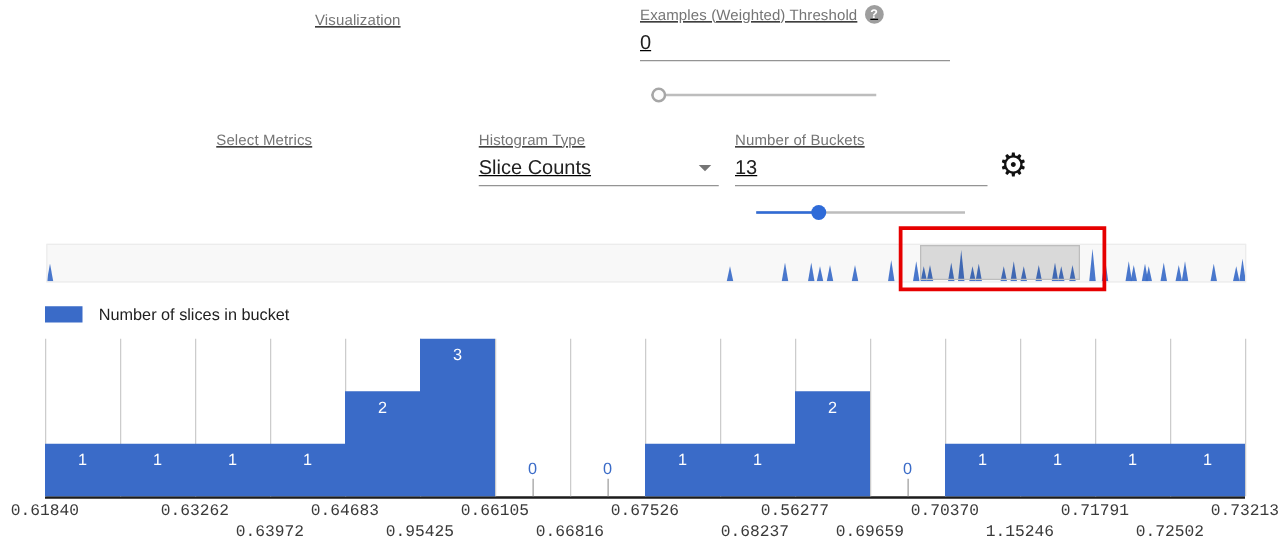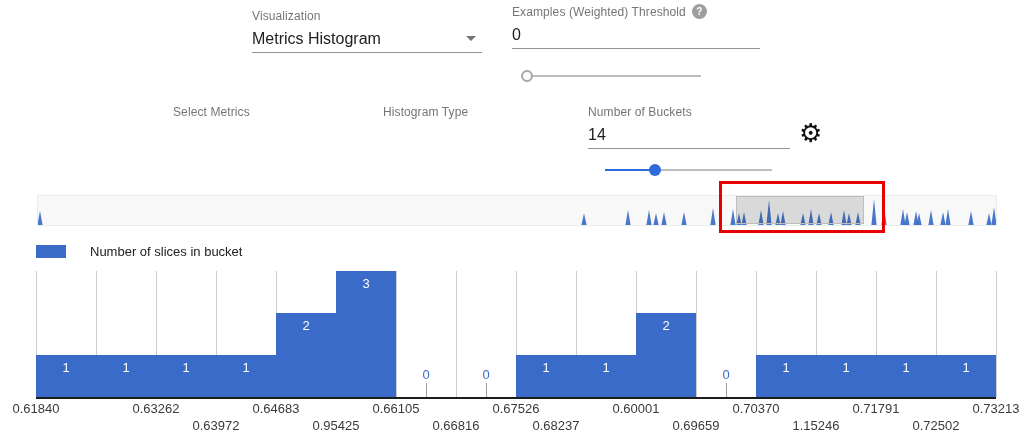--- a/index.html
+++ b/index.html
@@ -3,21 +3,21 @@
 <meta charset="utf-8">
 <style>
   html,body{margin:0;padding:0;}
   body{
     width:1024px;height:432px;position:relative;overflow:hidden;
     background:#ffffff;
     font-family:"Liberation Sans","DejaVu Sans",sans-serif;
     -webkit-font-smoothing:antialiased;
   }
   
-  .ctl{position:absolute;}
+  .ctl{position:absolute;text-decoration:underline;}
   .ctl-label{font-size:12px;color:#757575;letter-spacing:.1px;height:15px;display:flex;align-items:center;gap:6px;}
   .ctl-value{
     position:relative;font-size:16px;color:#212121;height:26px;
     display:flex;align-items:center;border-bottom:1px solid #949494;
     margin-top:3px;
   }
   .dd-arrow{
     position:absolute;right:6px;top:10px;width:0;height:0;
     border-left:5px solid transparent;border-right:5px solid transparent;
     border-top:5px solid #757575;
@@ -39,42 +39,38 @@
   .strip{
     position:absolute;left:37px;top:195px;width:960px;height:31px;
     background:#f8f8f8;border:1px solid #ececec;box-sizing:border-box;
   }
   .brush{
     position:absolute;top:0;height:28px;background:rgba(0,0,0,0.12);
     border:1px solid #bdbdbd;box-sizing:border-box;
   }
   .red-box{position:absolute;border:3px solid #e60000;box-sizing:border-box;background:transparent;}
   
-  .legend{position:absolute;left:36px;top:244px;display:flex;align-items:center;gap:24px;}
+  .legend{position:absolute;left:36px;top:244px;display:flex;align-items:center;gap:13px;}
   .legend-swatch{width:30px;height:13px;}
   .legend-text{font-size:13px;color:#212121;}
   .plot{position:absolute;left:36px;top:271px;width:960px;height:126px;}
   .gridline{position:absolute;top:0;width:1px;height:126px;background:#cccccc;}
   .bar{position:absolute;bottom:0;}
   .bar-count{position:absolute;width:60px;text-align:center;font-size:13px;color:#ffffff;}
   .zero-label{position:absolute;width:60px;text-align:center;font-size:13px;}
   .zero-stem{position:absolute;width:1px;height:14px;top:112px;background:#9e9e9e;}
   .axis-line{position:absolute;left:0;top:126px;width:960px;height:2px;background:#1c1c1c;}
-  .ticks{position:absolute;left:36px;top:401px;width:988px;height:31px;}
+  .ticks{position:absolute;left:36px;top:401px;width:988px;height:31px;font-family:Liberation Mono, monospace;}
   .tick{position:absolute;width:70px;text-align:center;font-size:13px;color:#3a3a3a;}
 </style>
 </head>
 <body>
 
 <div class="ctl" style="left:252px;top:8px;width:230px">
   <div class="ctl-label">Visualization</div>
-  <div class="ctl-value">
-    <span>Metrics Histogram</span>
-    <span class="dd-arrow"></span>
-  </div>
 </div>
 
 <div class="ctl" style="left:512px;top:4px;width:248px">
   <div class="ctl-label">
     <span>Examples (Weighted) Threshold</span>
     <span class="help-icon">?</span>
   </div>
   <div class="ctl-value">
     <span>0</span>
   </div>
@@ -84,26 +80,30 @@
   <div class="track"></div>
   <div class="thumb hollow" style="left:0"></div>
 </div>
 
 <div class="ctl" style="left:173px;top:104px;width:147px">
   <div class="ctl-label">Select Metrics</div>
 </div>
 
 <div class="ctl" style="left:383px;top:104px;width:192px">
   <div class="ctl-label">Histogram Type</div>
+  <div class="ctl-value">
+    <span>Slice Counts</span>
+    <span class="dd-arrow"></span>
+  </div>
 </div>
 
 <div class="ctl" style="left:588px;top:104px;width:202px">
   <div class="ctl-label">Number of Buckets</div>
   <div class="ctl-value">
-    <span>14</span>
+    <span>13</span>
   </div>
 </div>
 
 <div class="gear" style="left:799px;top:120px">⚙</div>
 
 <div class="slider" style="left:605px;top:163px;width:167px">
   <div class="track"></div>
   <div class="fill" style="width: 50.1px; background: rgb(47, 107, 216);"></div>
   <div class="thumb solid" style="left: 44.1px; background: rgb(47, 107, 216);"></div>
 </div>
@@ -209,21 +209,21 @@
 <div class="ticks">
     <div class="tick" style="left: -35px; top: 0px;">0.61840</div>
     <div class="tick" style="left: 25px; top: 33px;">0.62551</div>
     <div class="tick" style="left: 85px; top: 0px;">0.63262</div>
     <div class="tick" style="left: 145px; top: 17px;">0.63972</div>
     <div class="tick" style="left: 205px; top: 0px;">0.64683</div>
     <div class="tick" style="left: 265px; top: 17px;">0.95425</div>
     <div class="tick" style="left: 325px; top: 0px;">0.66105</div>
     <div class="tick" style="left: 385px; top: 17px;">0.66816</div>
     <div class="tick" style="left: 445px; top: 0px;">0.67526</div>
-    <div class="tick" style="left: 485px; top: 17px;">0.68237</div>
-    <div class="tick" style="left: 565px; top: 0px;">0.60001</div>
+    <div class="tick" style="left: 533px; top: 17px;">0.68237</div>
+    <div class="tick" style="left: 565px; top: 0px;">0.56277</div>
     <div class="tick" style="left: 625px; top: 17px;">0.69659</div>
     <div class="tick" style="left: 685px; top: 0px;">0.70370</div>
     <div class="tick" style="left: 745px; top: 17px;">1.15246</div>
     <div class="tick" style="left: 805px; top: 0px;">0.71791</div>
     <div class="tick" style="left: 865px; top: 17px;">0.72502</div>
     <div class="tick" style="left: 925px; top: 0px;">0.73213</div>
   </div>
 
 </body></html>

